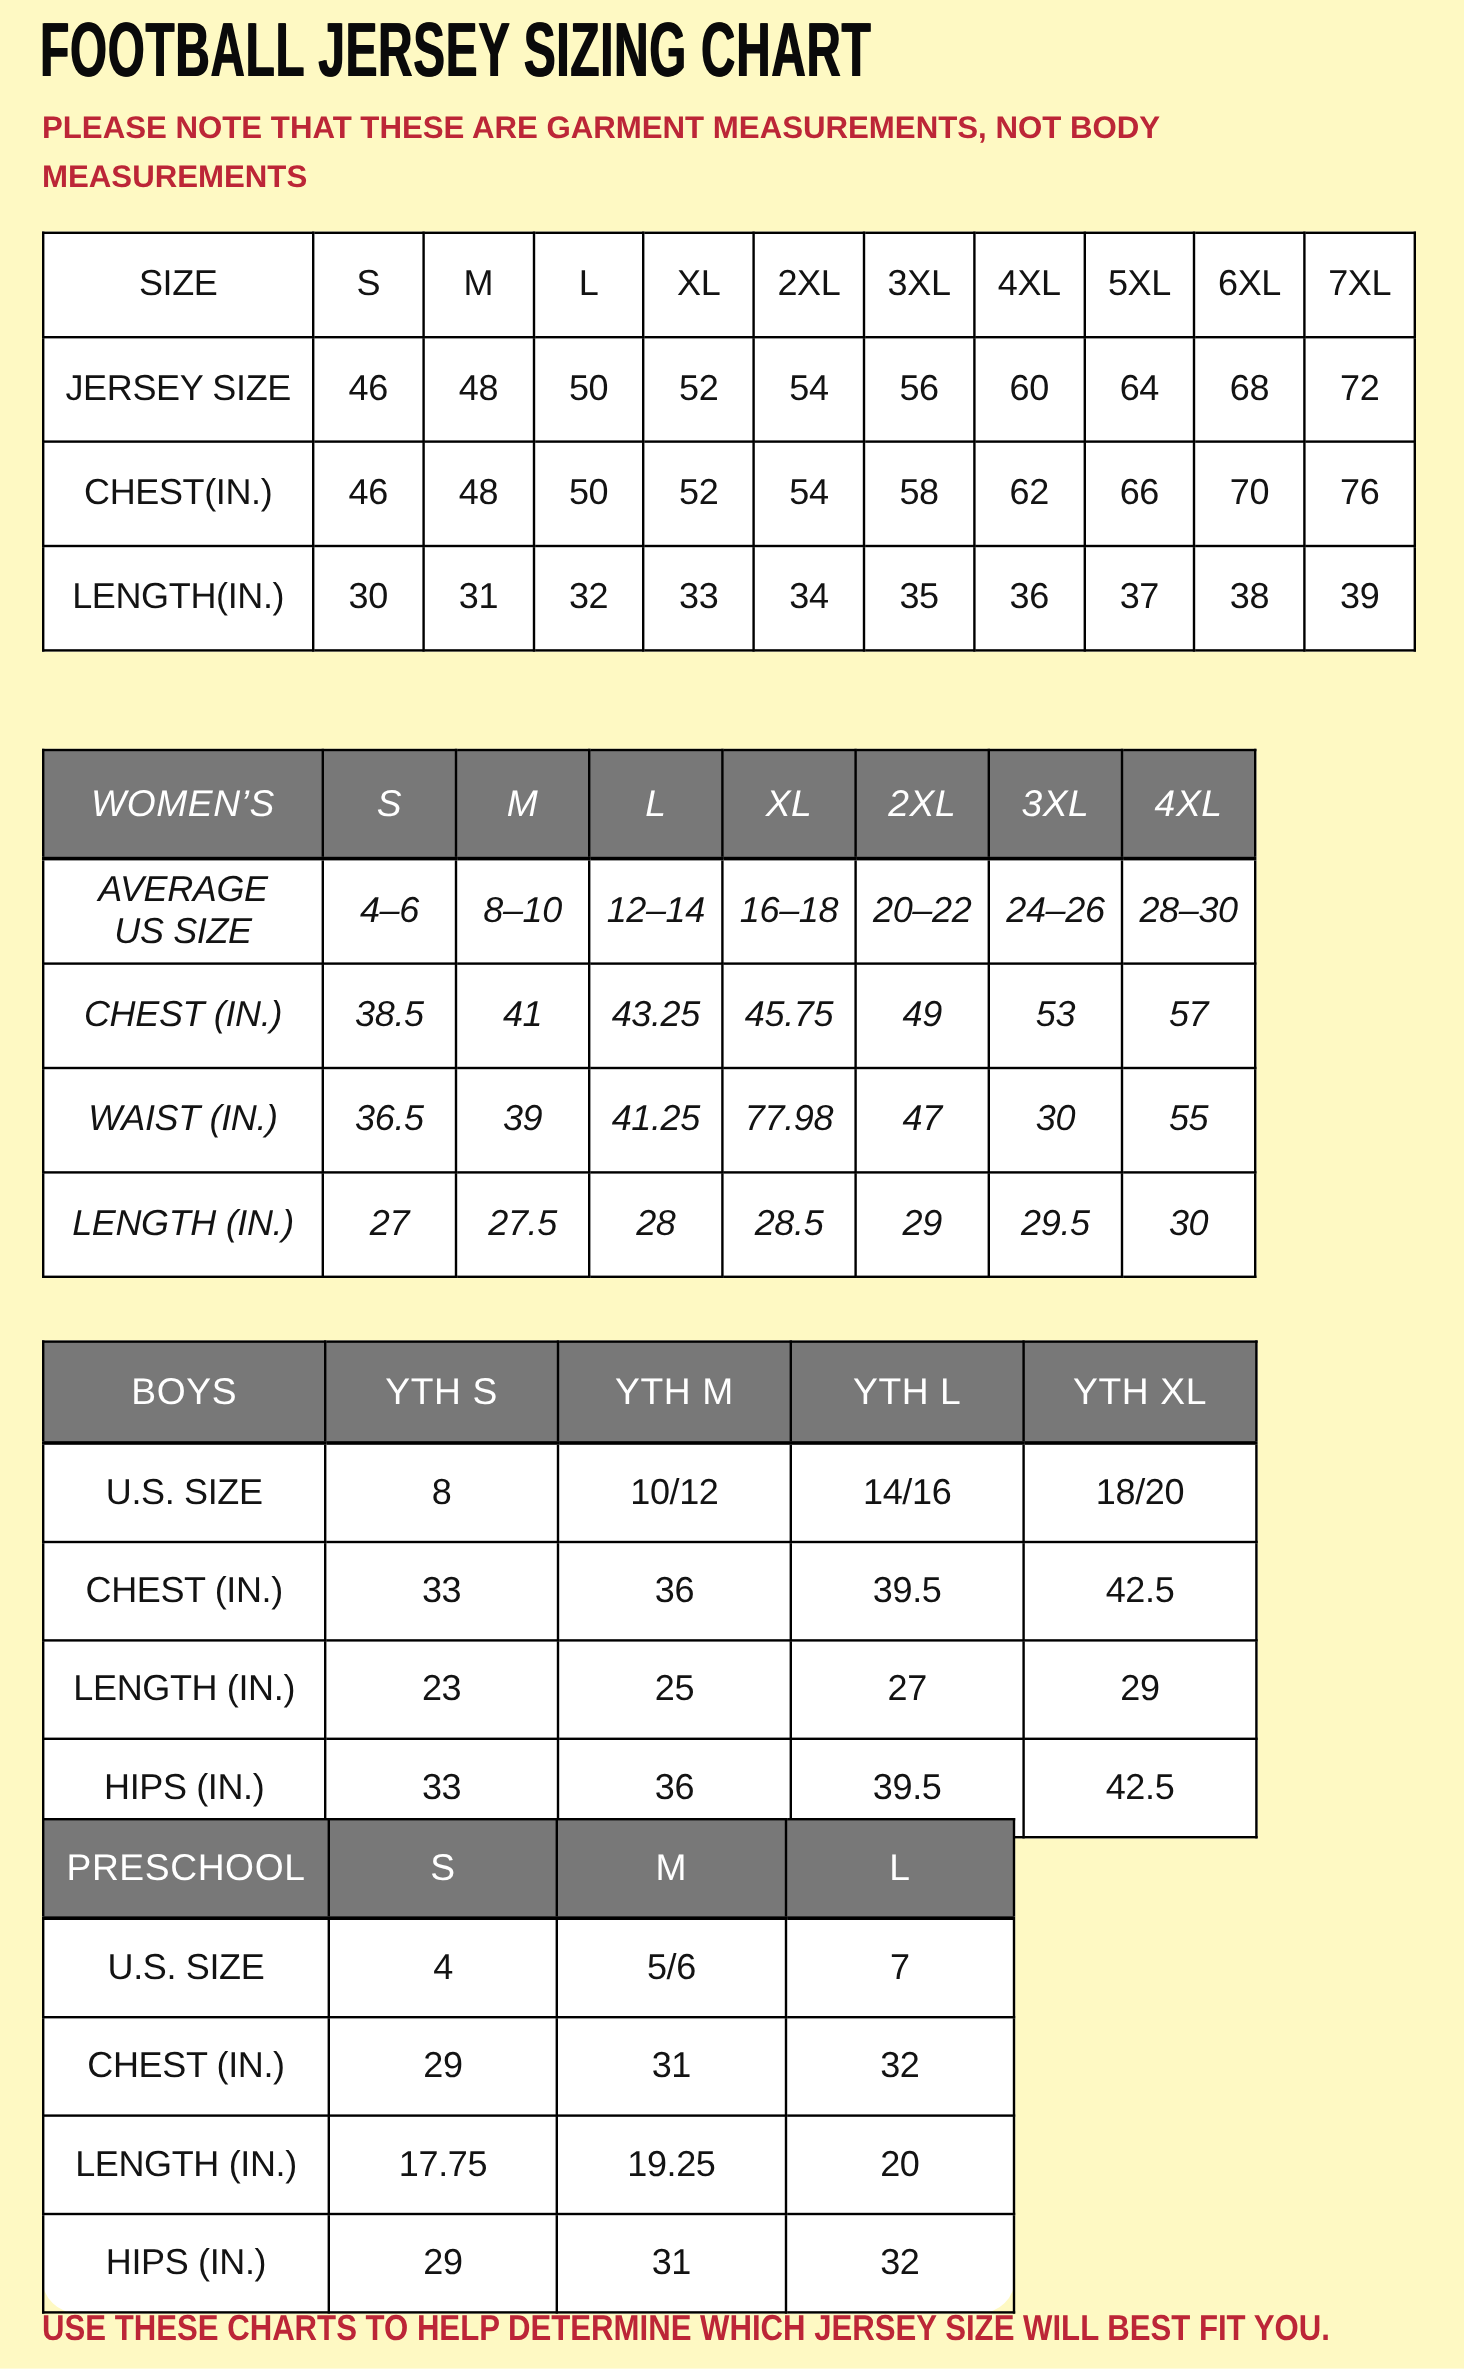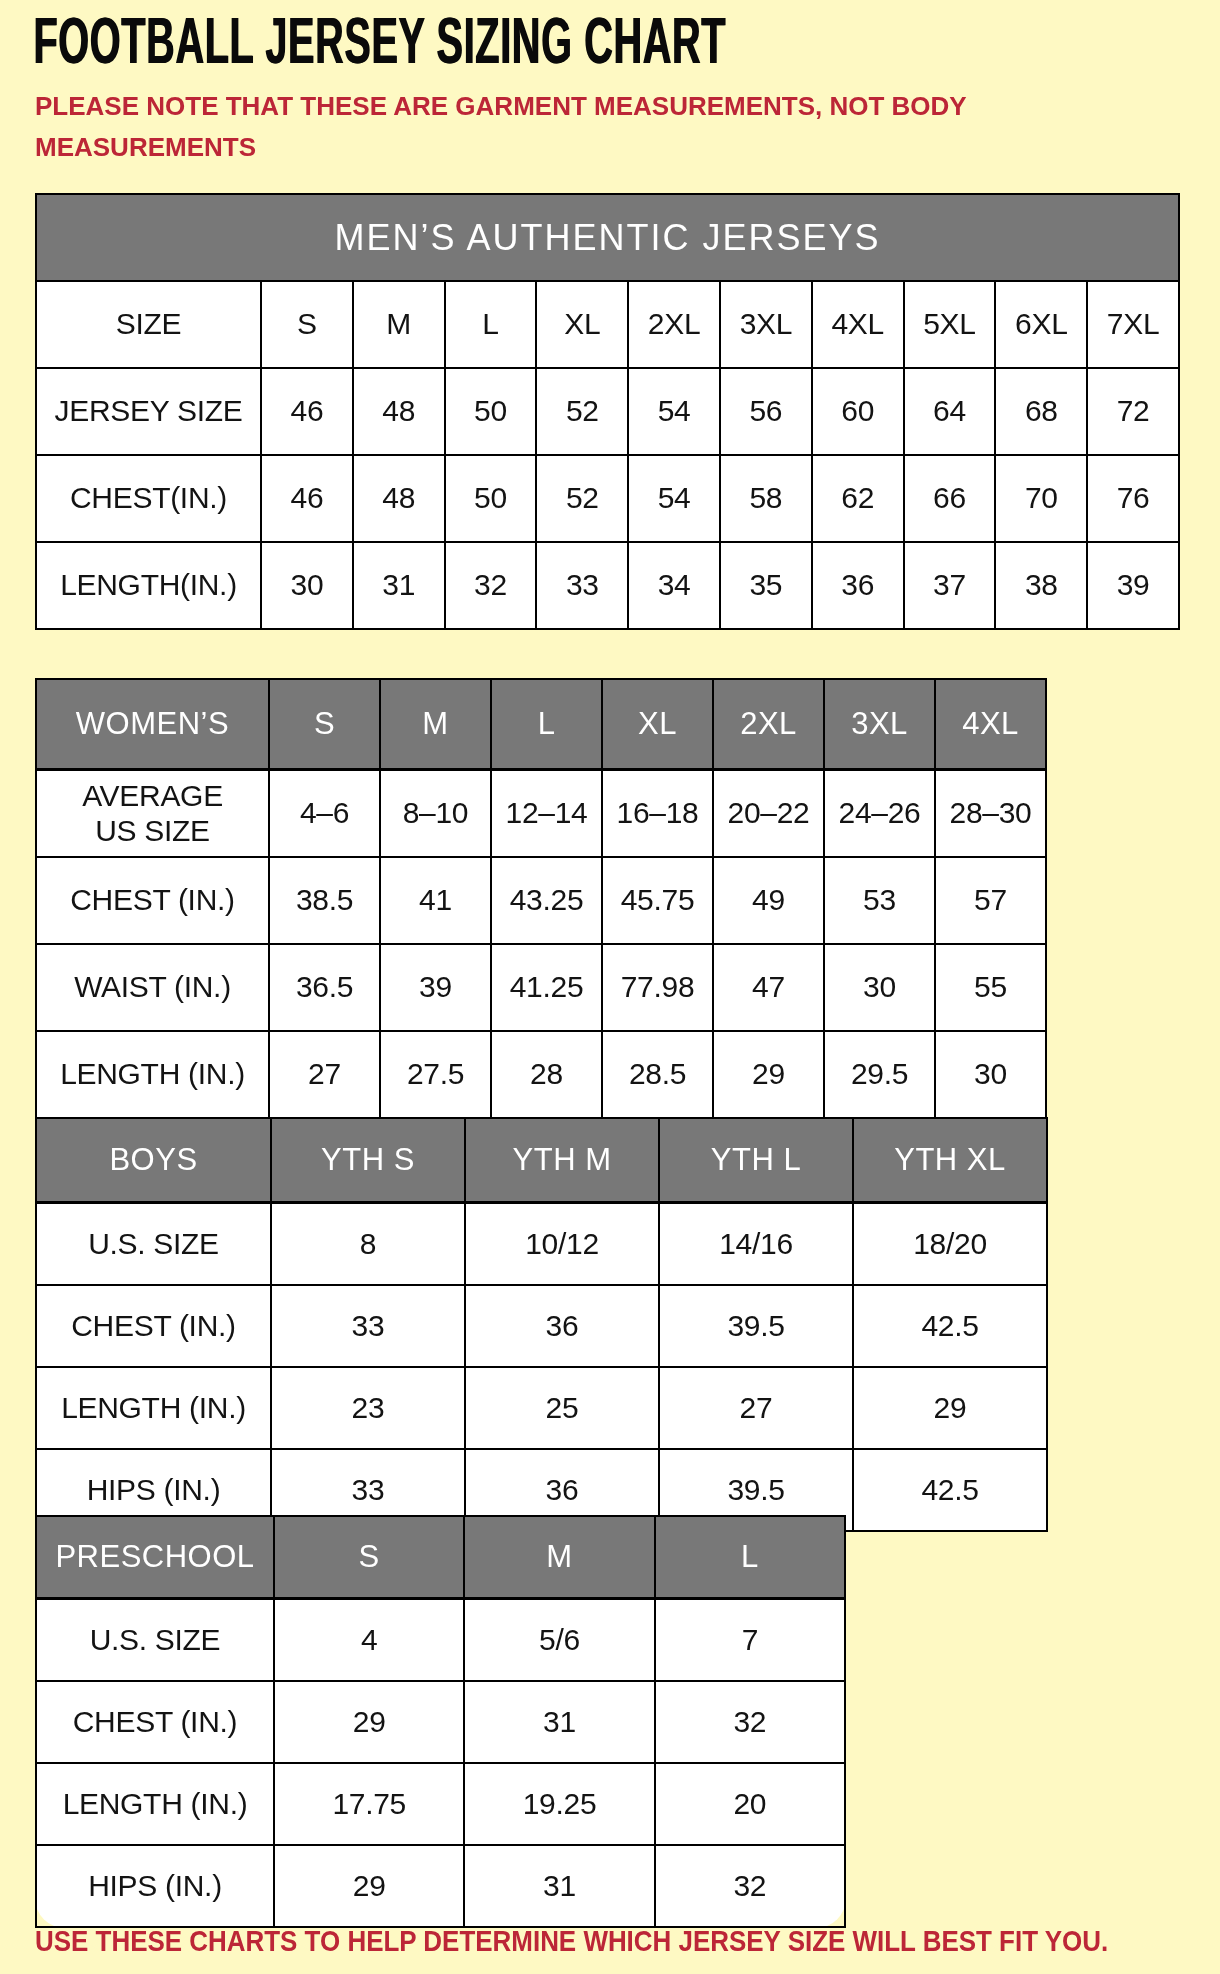--- a/index.html
+++ b/index.html
@@ -35,21 +35,21 @@
   }
   .tbl .banner{
     background:var(--gray);color:#fff;font-size:36px;letter-spacing:2px;font-weight:400;
   }
   .tbl tr.hdr td{
     background:var(--gray);color:#fff;font-size:31px;letter-spacing:0.5px;
     border-bottom-width:3px;
   }
   .mens{left:35px;top:193px;width:1145px;}
   .mens td{height:85px;}
-  .womens{left:35px;top:678px;width:1012px;}
+  .womens{left:35px;top:624px;width:1012px;font-style:italic;}
   .womens td{height:85px;}
   .womens tr.hdr td{height:88px;}
   .boys{left:35px;top:1088px;width:1013px;margin-top:29px;}
   .boys td{height:80px;}
   .boys tr.hdr td{height:82px;}
   .pre{left:35px;top:1515px;width:811px;border-radius:30px;}
   .pre td{height:80px;}
 </style>
 </head>
 <body>
@@ -68,23 +68,20 @@
         <col>
         <col>
         <col>
         <col>
         <col>
         <col>
         <col>
         <col>
     </colgroup>
     <tbody>
-        <tr>
-      <td colspan="11" class="banner">MEN’S AUTHENTIC JERSEYS</td>
-    </tr>
     <tr>
       <td>SIZE</td>
       <td>S</td>
       <td>M</td>
       <td>L</td>
       <td>XL</td>
       <td>2XL</td>
       <td>3XL</td>
       <td>4XL</td>
       <td>5XL</td>

